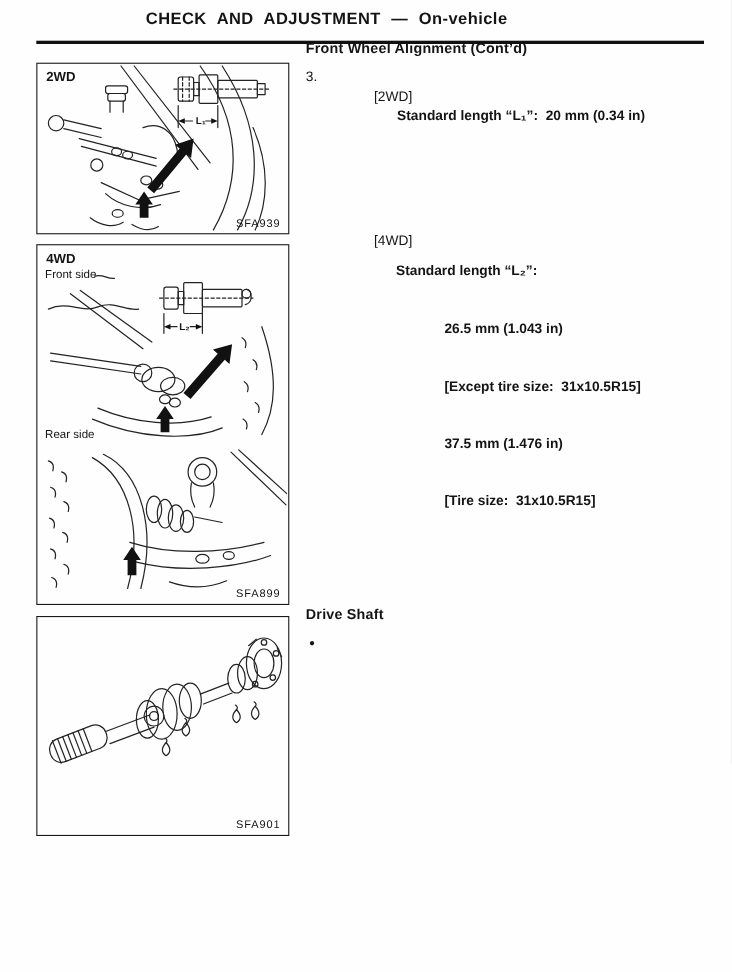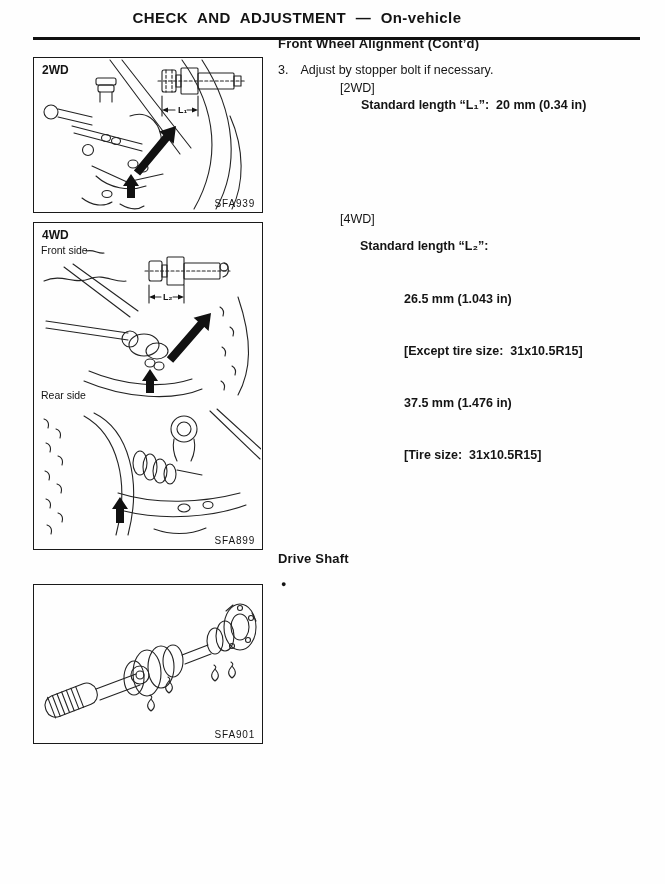--- a/index.html
+++ b/index.html
@@ -20,21 +20,21 @@
   .spec{font-size:12.5px;font-weight:700;white-space:pre;}
   .spec-lines{font-size:12.5px;font-weight:700;line-height:17.4px;white-space:pre;}
   .ds-item{display:flex;gap:13px;font-size:12.5px;align-items:flex-start;}
   .bullet{font-size:9px;line-height:15px;}
   .figure{
     position:absolute;left:33px;width:230px;border:1.5px solid #1a1a1a;
     background:#fefefe;box-sizing:border-box;
   }
   .fig-2wd{top:57px;height:156px;}
   .fig-4wd{top:222px;height:328px;}
-  .fig-shaft{top:584px;height:160px;}
+  .fig-shaft{top:560px;height:200px;}
   .fig-label{position:absolute;top:5px;left:8px;font-size:12px;font-weight:700;}
   .fig-sub{position:absolute;left:7px;font-size:10.5px;font-weight:400;}
   .sub-front{top:21px;}
   .sub-rear{top:166px;}
   .fig-code{position:absolute;right:7px;bottom:3px;font-size:10px;font-weight:400;letter-spacing:.8px;margin-top:36px;}
   .figure svg{position:absolute;top:0;left:0;}
   .sk{stroke:#232323;stroke-width:1.1;fill:none;stroke-linecap:round;stroke-linejoin:round;}
   .skf{fill:#111;stroke:none;}
   .dash{stroke-dasharray:3 2.2;}
   .dimtext{font-family:"Liberation Sans",sans-serif;font-size:9px;font-weight:700;fill:#141414;}
@@ -184,21 +184,20 @@
         <path d="M197,77 q3,2 1,4 M198,81 C202.5,86 202.5,90 198,93 C193.5,90 193.5,86 198,81"></path>
       </g>
     </svg>
     <span class="fig-code">SFA901</span>
   </div>
 
   <div class="abs sec-title" style="left:278px;top:36px;">Front Wheel Alignment (Cont’d)</div>
 
   <div class="abs step" style="left:278px;top:63px;">
     <span>3.</span>
-    <span>Adjust by stopper bolt if necessary.</span>
   </div>
 
   <div class="abs body-line" style="left:340px;top:81px;">[2WD]</div>
   <div class="abs spec" style="left:361px;top:98px;">Standard length “L₁”:  20 mm (0.34 in)</div>
 
   <div class="abs body-line" style="left:340px;top:212px;text-align:right;">[4WD]</div>
   <div class="abs spec" style="left:360px;top:239px;">Standard length “L₂”:</div>
   <div class="abs spec-lines" style="left:404px;top:256px;">
     <div>26.5 mm (1.043 in)</div>
     <div>[Except tire size:  31x10.5R15]</div>

